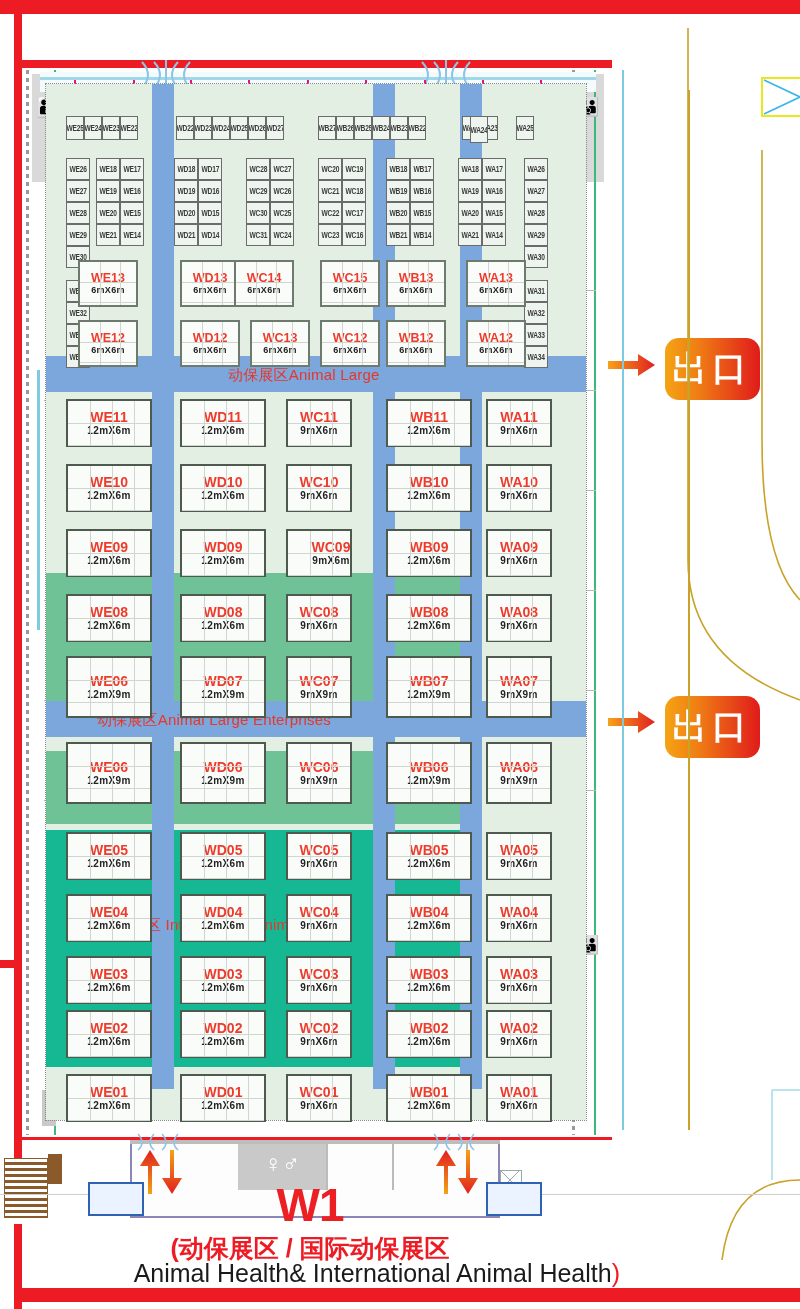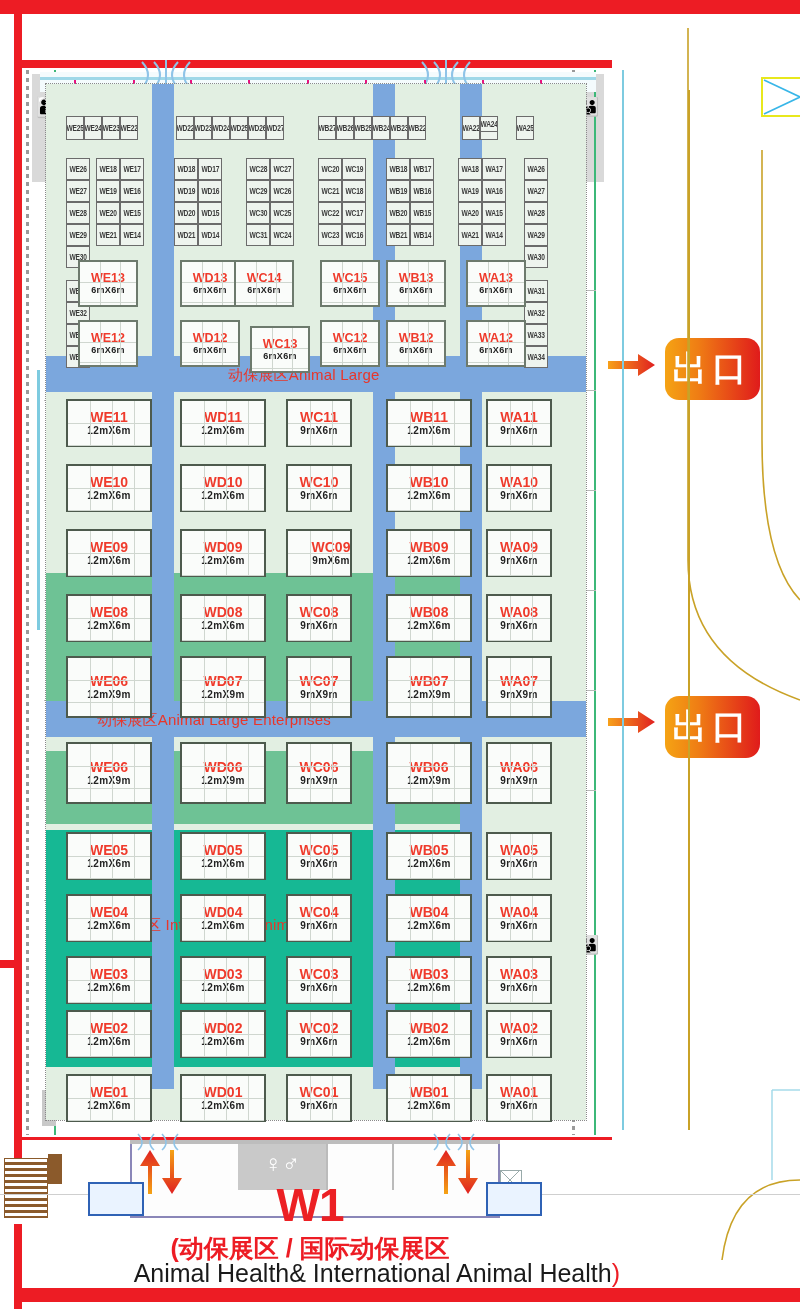--- a/index.html
+++ b/index.html
@@ -242,21 +242,21 @@
     </div>
     <div class="sbooth" style="left: 408px; top: 116px; width: 18px; height: 24px;">
       <span>WB22</span>
     </div>
     <div class="sbooth" style="left: 462px; top: 116px; width: 18px; height: 24px;">
       <span>WA22</span>
     </div>
     <div class="sbooth" style="left: 480px; top: 116px; width: 18px; height: 24px;">
       <span>WA23</span>
     </div>
-    <div class="sbooth" style="left: 480px; top: 116px; width: 18px; height: 16px;">
+    <div class="sbooth" style="left: 470px; top: 116px; width: 18px; height: 27px;">
       <span>WA24</span>
     </div>
     <div class="sbooth" style="left: 516px; top: 116px; width: 18px; height: 24px;">
       <span>WA25</span>
     </div>
     <div class="sbooth" style="left: 66px; top: 158px; width: 24px; height: 22px;">
       <span>WE26</span>
     </div>
     <div class="sbooth" style="left: 66px; top: 180px; width: 24px; height: 22px;">
       <span>WE27</span>
@@ -512,21 +512,21 @@
       <div class="dim">6mX6m</div>
     </div>
     <div class="booth mid" style="left: 180px; top: 320px; width: 60px; height: 47px; border-color: rgb(109, 122, 109);">
       <div class="gx" style="left: 20px;"></div>
       <div class="gx" style="left: 40px;"></div>
       <div class="gy" style="top: 20px;"></div>
       <div class="gy" style="top: 40px;"></div>
       <div class="code">WD12</div>
       <div class="dim">6mX6m</div>
     </div>
-    <div class="booth mid" style="left: 250px; top: 320px; width: 60px; height: 47px; border-color: rgb(109, 122, 109); margin-top: 6px;">
+    <div class="booth mid" style="left: 250px; top: 320px; width: 60px; height: 47px; border-color: rgb(109, 122, 109);">
       <div class="gx" style="left: 20px;"></div>
       <div class="gx" style="left: 40px;"></div>
       <div class="gy" style="top: 20px;"></div>
       <div class="gy" style="top: 40px;"></div>
       <div class="code">WC13</div>
       <div class="dim">6mX6m</div>
     </div>
     <div class="booth mid" style="left: 320px; top: 320px; width: 60px; height: 47px; border-color: rgb(109, 122, 109);">
       <div class="gx" style="left: 20px;"></div>
       <div class="gx" style="left: 40px;"></div>

